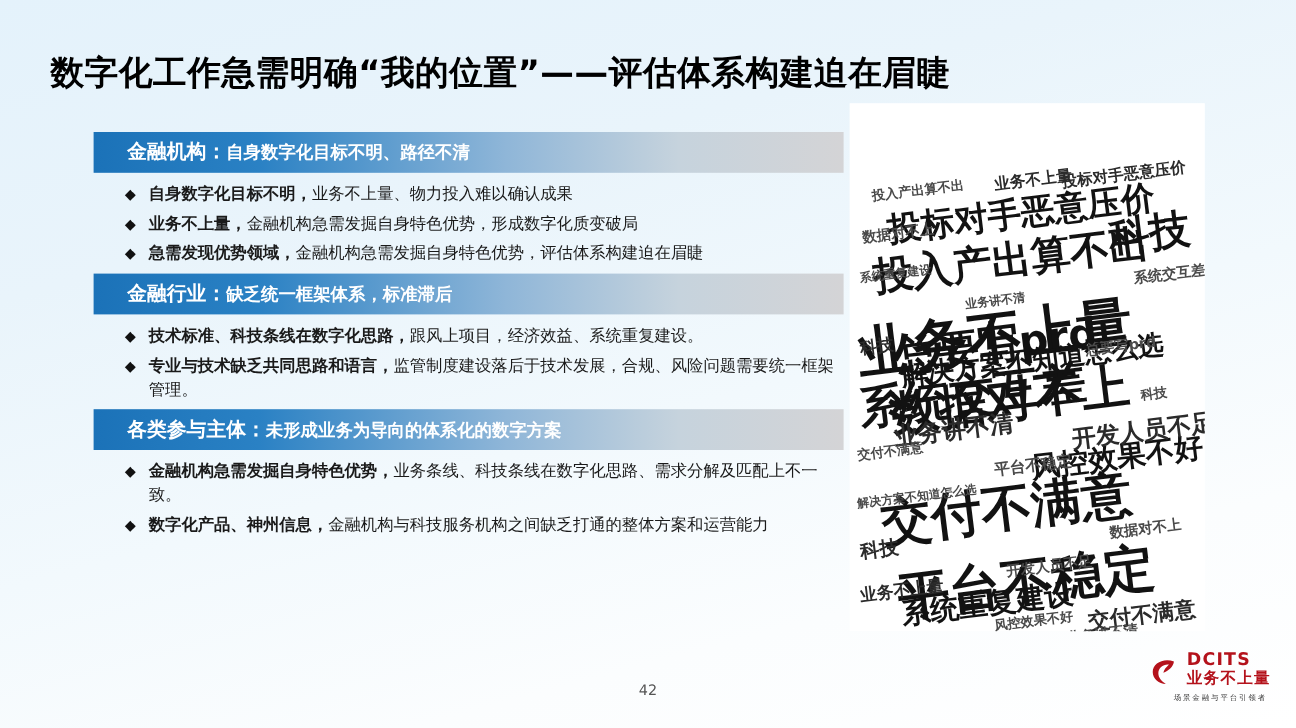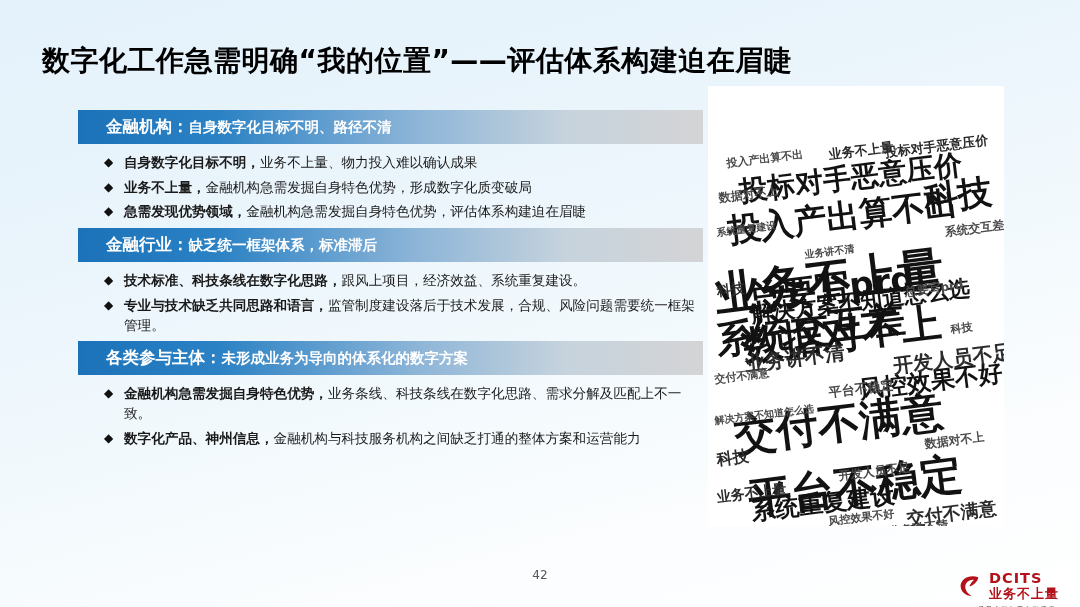--- a/index.html
+++ b/index.html
@@ -132,23 +132,22 @@
 
   .logo {
     position: absolute;
     left: 958px;
     top: 543px;
     width: 118px;
     height: 54px;
   }
   .logo-row {
     display: flex;
-    align-items: center;
+    align-items: flex-end;
     gap: 5px;
-    margin-top: 28px;
   }
   .logo-mark {
     width: 26px;
     height: 26px;
     flex: 0 0 auto;
   }
   .logo-texts { line-height: 1; }
   .logo-en {
     font-size: 14.5px;
     font-weight: bold;

